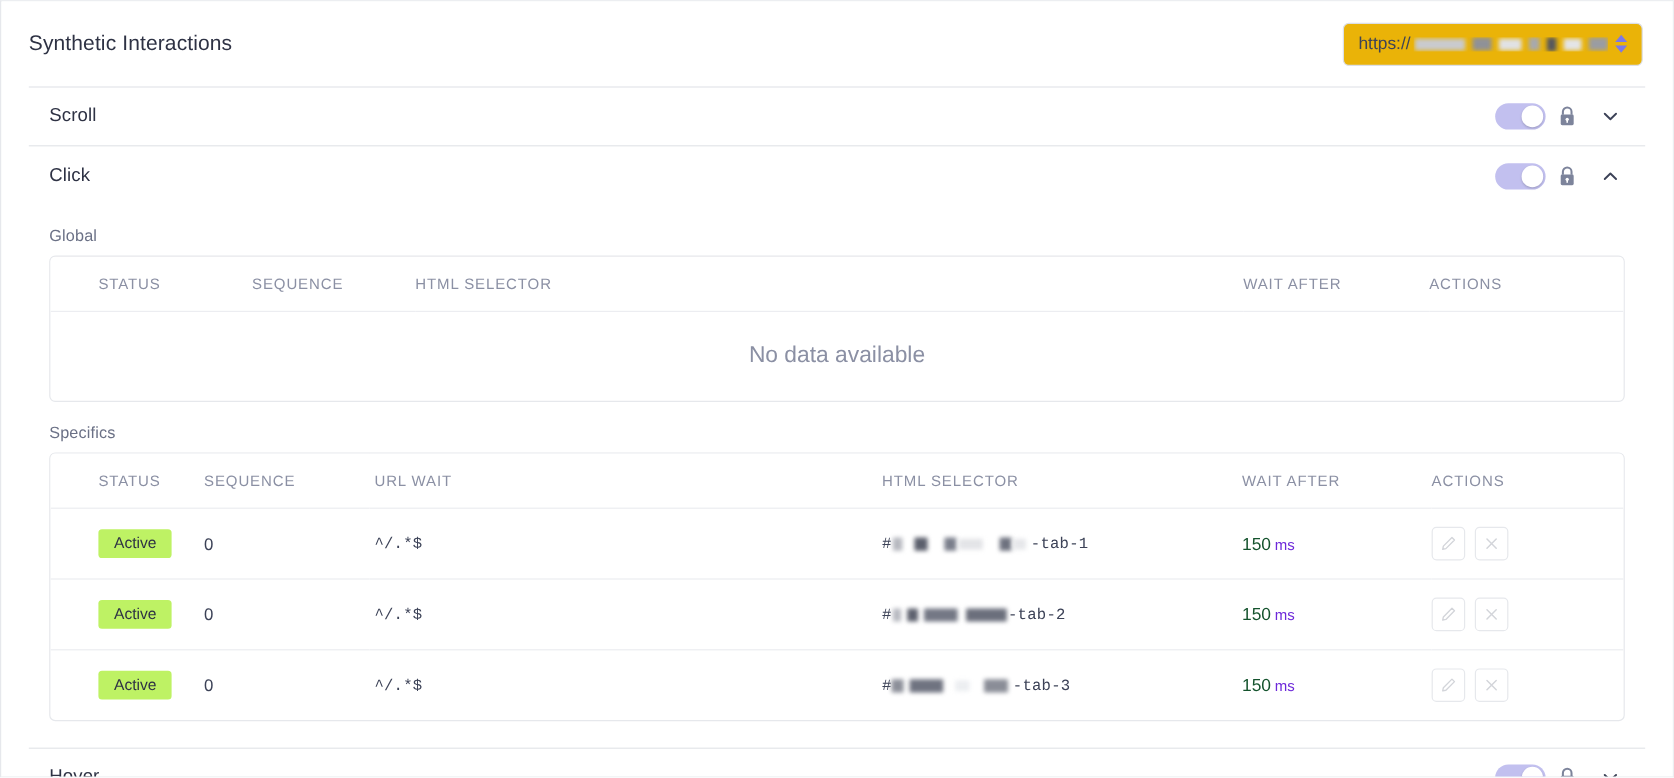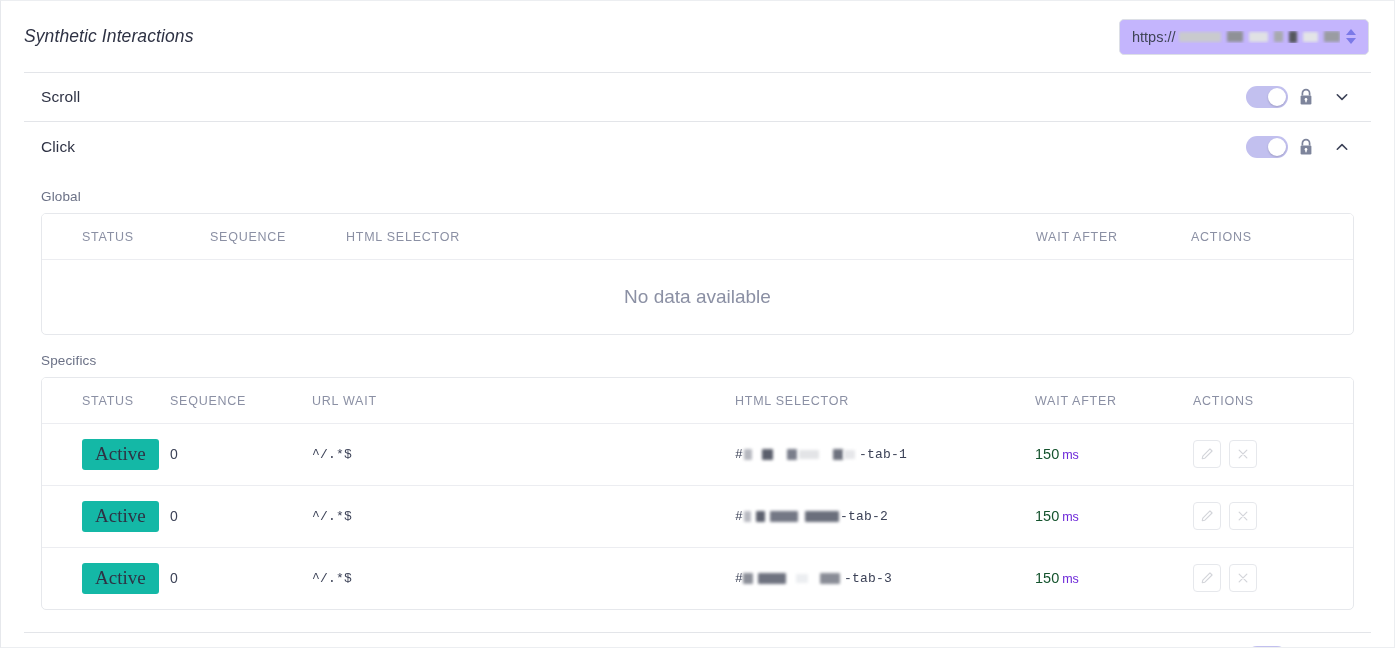--- a/index.html
+++ b/index.html
@@ -31,29 +31,28 @@
     display: flex;
     align-items: center;
     justify-content: space-between;
   }
 
   .page-title {
     font-size: 17.5px;
     font-weight: 500;
     color: #2e3244;
     letter-spacing: .1px;
-    font-style: italic;
   }
 
   .url-select {
     width: 250px;
     height: 36px;
     border: 1px solid #dcdfe6;
     border-radius: 5px;
-    background: #c4b5fd;
+    background: #eab308;
     display: flex;
     align-items: center;
     padding: 0 8px 0 12px;
     gap: 2px;
   }
   .url-proto {
     font-size: 14.5px;
     color: #3f4456;
     white-space: nowrap;
   }
@@ -185,27 +184,26 @@
 
   .empty-cell {
     text-align: center;
     color: #8b90a4;
     font-size: 19px;
     padding: 26px 0;
   }
 
   .badge {
     display: inline-block;
-    background: #14b8a6;
+    background: #bef264;
     color: #2e3244;
-    font-size: 19px;
+    font-size: 13px;
     border-radius: 3px;
     padding: 5px 13px;
     line-height: 1.1;
-    font-family: Liberation Serif, serif;
   }
 
   .mono {
     font-family: "Liberation Mono", monospace;
     font-size: 13px;
     color: #3c4257;
     letter-spacing: .2px;
   }
 
   .wait-val { font-size: 14.5px; color: #14532d; }

